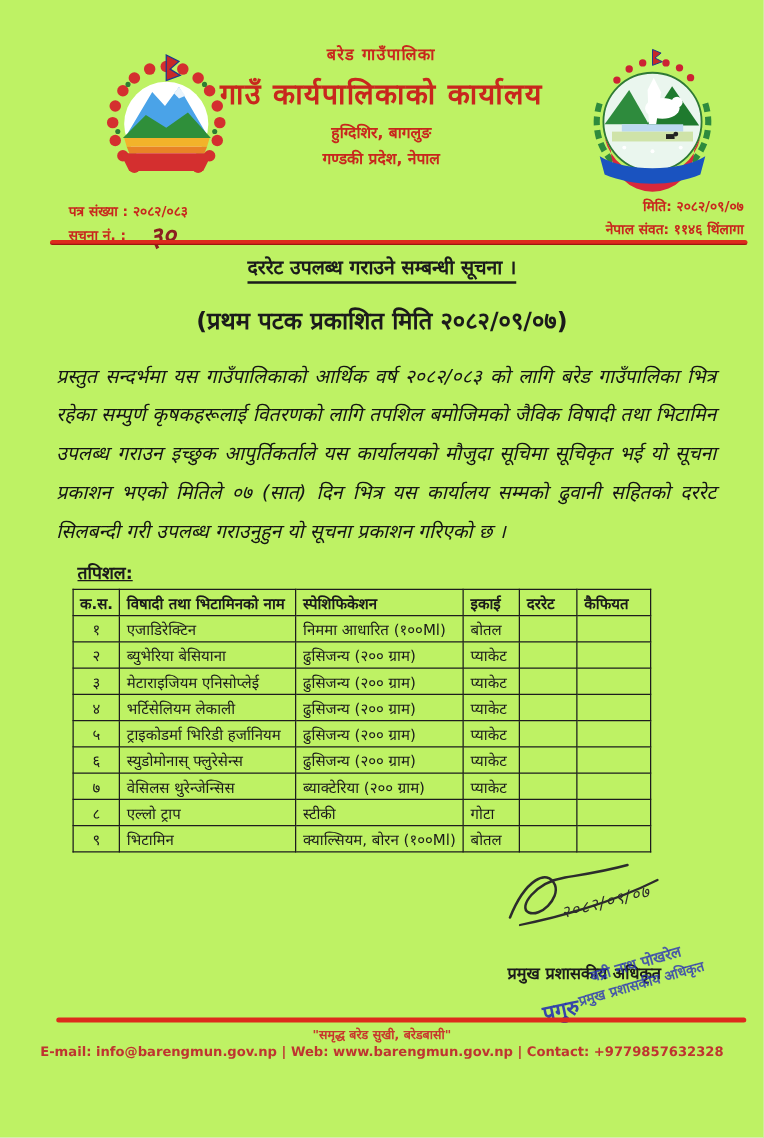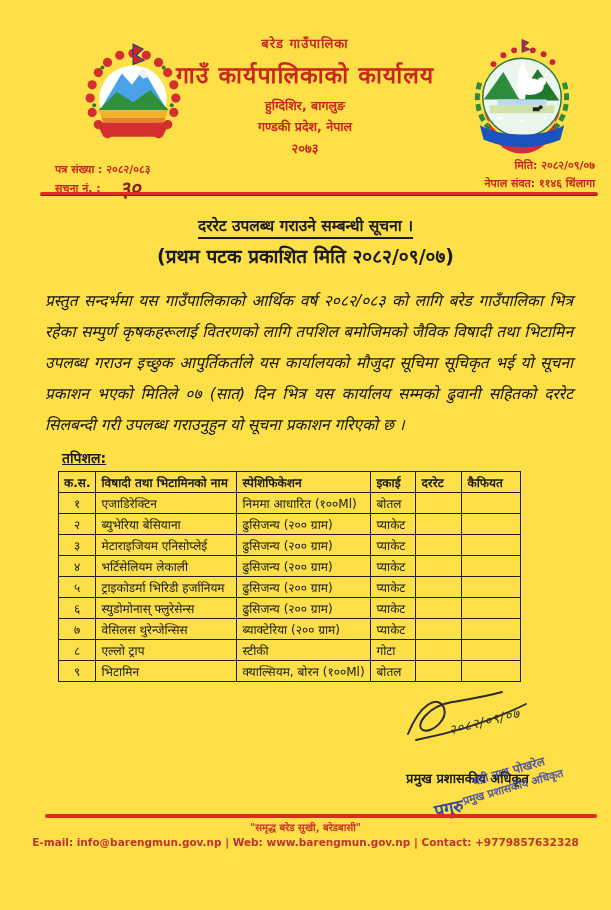--- a/index.html
+++ b/index.html
@@ -1,40 +1,40 @@
 <!DOCTYPE html>
 <html><head>
 <meta charset="utf-8">
 <style>
   * { margin:0; padding:0; box-sizing:border-box; }
   html,body { background:#e8e8e8; }
   body { font-family:"DejaVu Sans","Liberation Sans",sans-serif; }
   .page {
     position:relative; width:611px; height:910px; margin:0 auto;
-    background:#fde047; overflow:hidden; color:#1b1b1b;
+    background:#bef264; overflow:hidden; color:#1b1b1b;
   }
   
   .emblem { position:absolute; }
   .emblem-left  { left:82px;  top:42px; width:102px; height:102px; }
   .emblem-right { left:468px; top:36px; width:108px; height:118px; }
   .head-text { position:absolute; left:150px; top:34px; width:310px; text-align:center; }
   .head-muni   { font-size:13px; font-weight:bold; color:#c8271d; letter-spacing:1px; }
   .head-office { font-size:23px; font-weight:bold; color:#c8271d; margin-top:6px; letter-spacing:1px; }
   .head-addr   { font-size:12.5px; font-weight:bold; color:#c8271d; margin-top:7px; }
   .head-prov   { font-size:12.5px; font-weight:bold; color:#c8271d; margin-top:4px; }
   .head-year   { font-size:13px; font-weight:bold; color:#c8271d; margin-top:4px; }
   
   .meta-left  { position:absolute; left:55px; top:160px; font-size:11px; color:#c8271d; font-weight:bold; line-height:19px; }
   .hand-no { display:inline-block; font-size:21px; color:#8b2020; font-weight:bold;
              transform:rotate(-6deg); font-style:italic; margin-left:14px; vertical-align:-4px; }
   .meta-right { position:absolute; right:16px; top:157px; font-size:11px; color:#c8271d; font-weight:bold; text-align:right; line-height:18px; }
   .rule-top { position:absolute; left:40px; top:192px; width:558px; height:4px;
               background:#dd2b1c; border-bottom:1px solid #9e1712; border-radius:2px; }
   
-  .title { position:absolute; left:0; top:214px; width:611px; text-align:center;
+  .title { position:absolute; left:0; top:202px; width:611px; text-align:center;
            font-size:15.5px; font-weight:bold; }
   .title span { border-bottom:2px solid #1b1b1b; padding-bottom:2px; }
   .subtitle { position:absolute; left:0; top:243px; width:611px; text-align:center;
               font-size:19px; font-weight:bold; }
   
   .body-par { position:absolute; left:45px; top:286px; width:528px;
               font-size:15.5px; line-height:31px; text-align:justify; color:#141414;font-style:italic; }
   .schedule { position:absolute; left:62px; top:448px; font-size:14px; font-weight:bold;
               text-decoration:underline; }
   
@@ -110,21 +110,20 @@
     <path d="M17,67 L84,67 L82,74 L19,74 Z" fill="#f2b32a"></path>
     <path d="M19,74 L82,74 L80,79 L21,79 Z" fill="#e88326"></path>
     <path d="M14,79 L86,79 L79,93 L21,93 Z" fill="#d42f2f"></path>
   </svg>
 
   <div class="head-text">
     <div class="head-muni">बरेड गाउँपालिका</div>
     <div class="head-office">गाउँ कार्यपालिकाको कार्यालय</div>
     <div class="head-addr">हुग्दिशिर, बागलुङ</div>
     <div class="head-prov">गण्डकी प्रदेश, नेपाल</div>
-    <div class="head-year">२०७३</div>
   </div>
 
   <svg class="emblem emblem-right" viewBox="0 0 110 115">
     <path d="M12,45 C4,70 16,95 42,106" fill="none" stroke="#2e8b3d" stroke-width="5" stroke-dasharray="7 4"></path>
     <path d="M98,45 C106,70 94,95 68,106" fill="none" stroke="#2e8b3d" stroke-width="5" stroke-dasharray="7 4"></path>
     <g fill="#cc2233">
       <circle cx="26" cy="26" r="3"></circle>
         <circle cx="36" cy="17" r="3"></circle>
         <circle cx="47" cy="12" r="3"></circle>
       <circle cx="66" cy="12" r="3"></circle>

